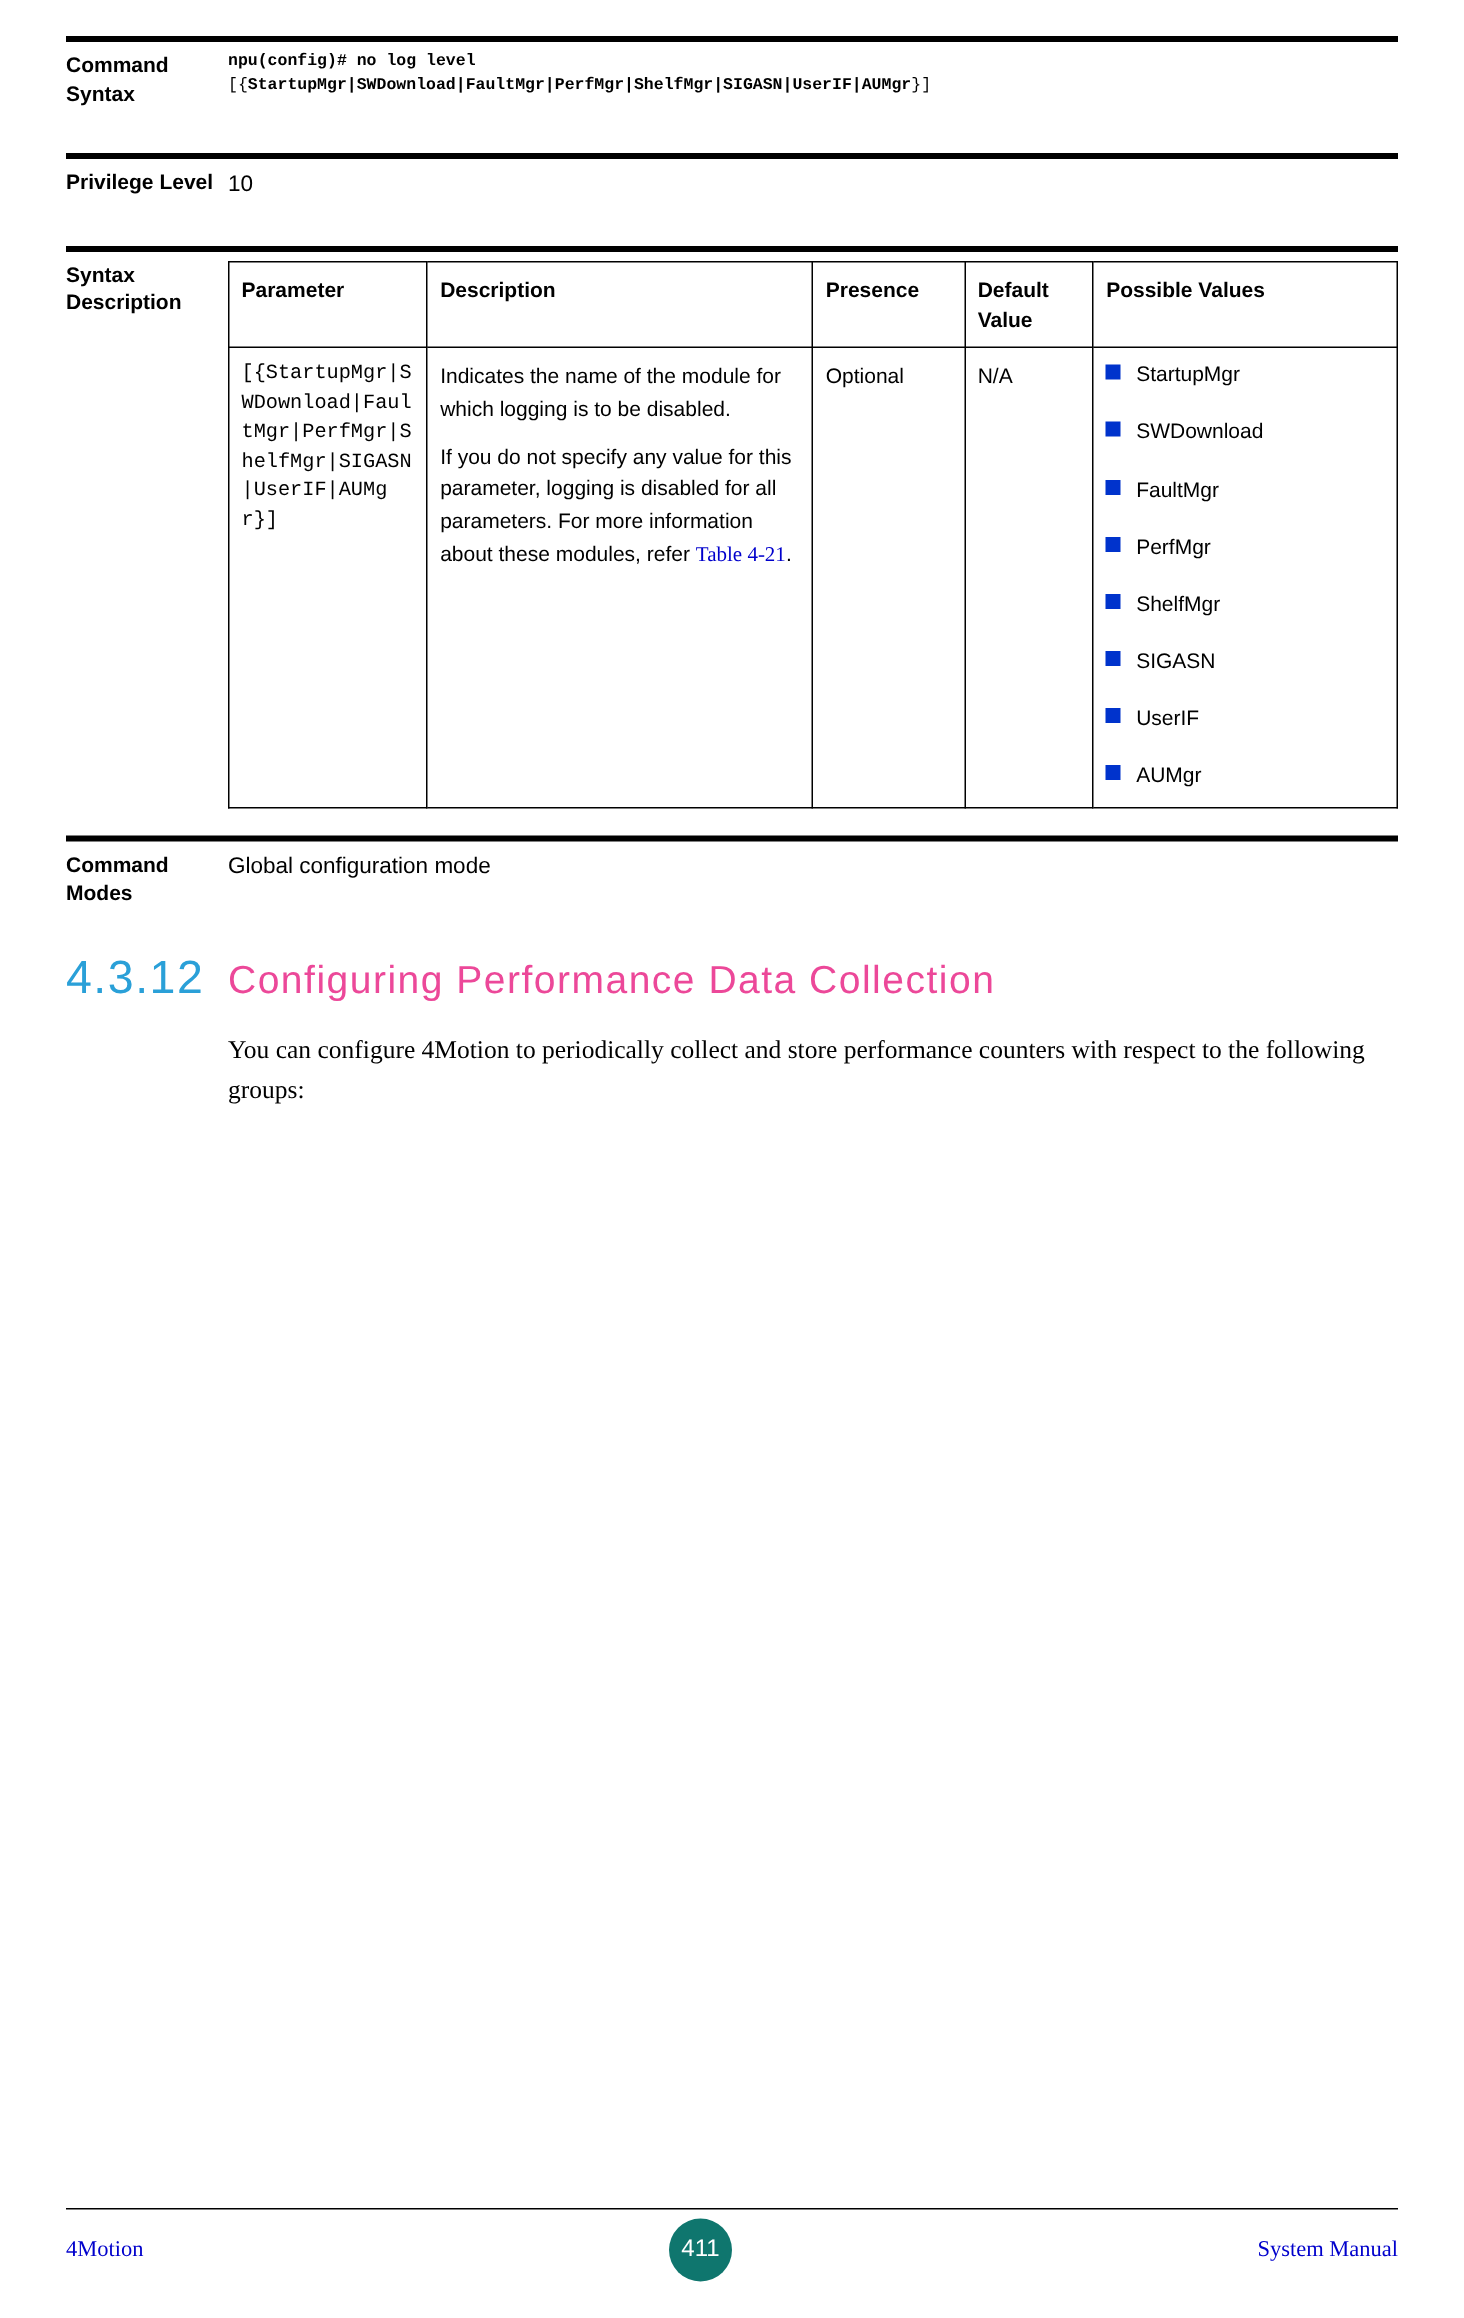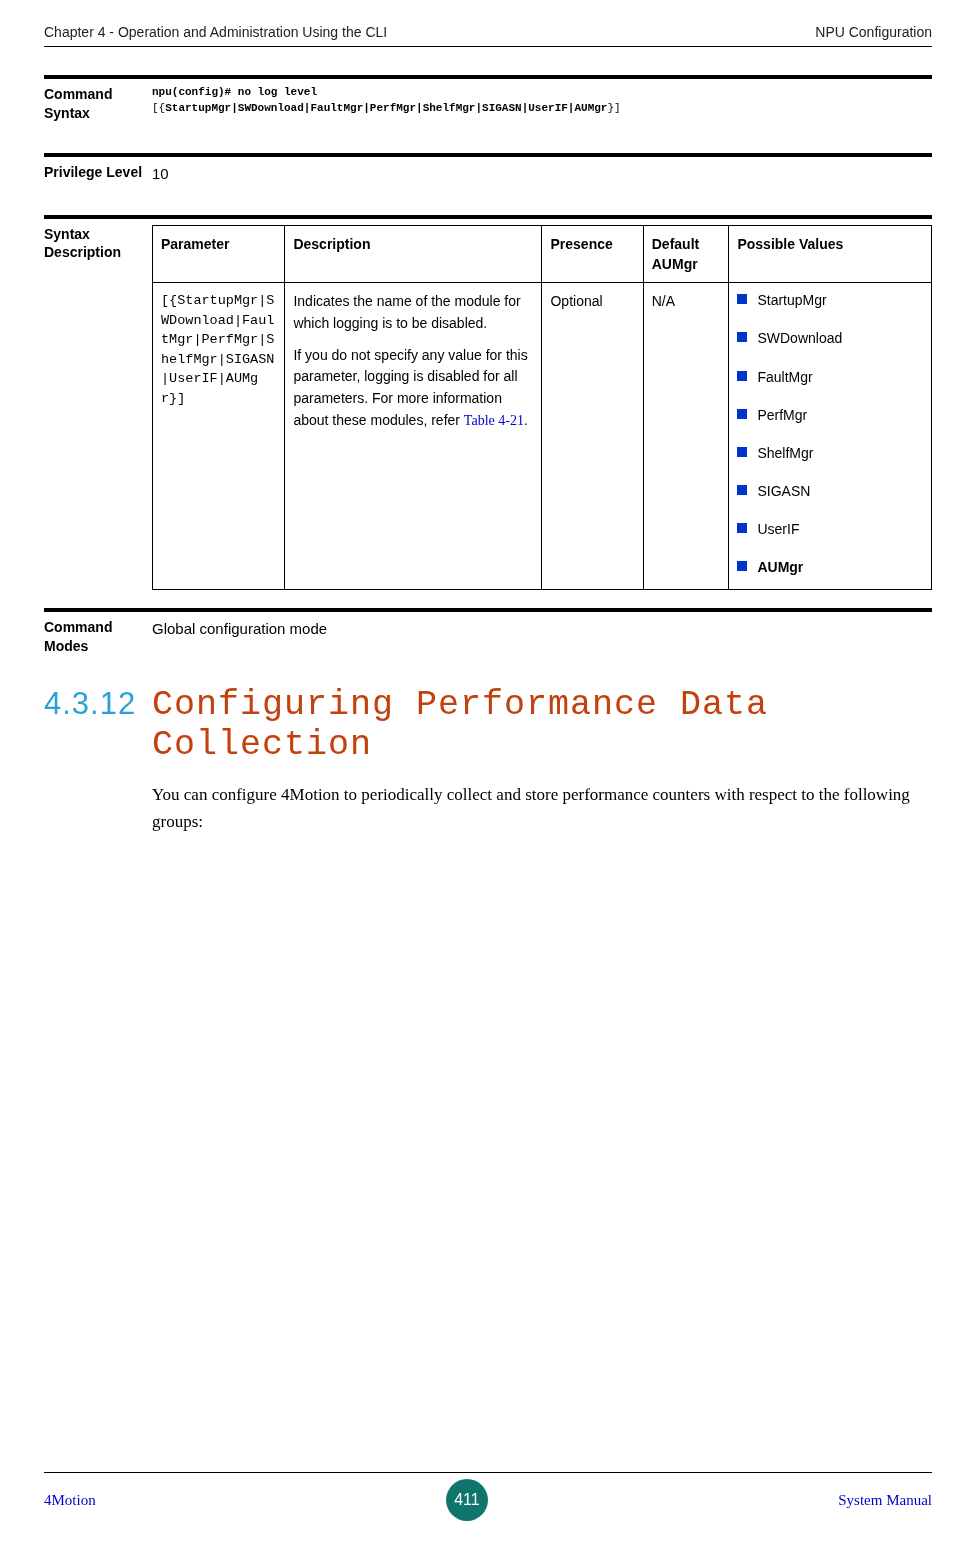--- a/index.html
+++ b/index.html
@@ -93,21 +93,21 @@
     list-style: none;
     margin: 0;
     padding: 0;
   }
   ul.value-list li {
     position: relative;
     padding-left: 20px;
     margin: 0 0 20px 0;
     line-height: 1.3;
   }
-  ul.value-list li:last-child { margin-bottom: 4px; font-weight: bold; }
+  ul.value-list li:last-child { margin-bottom: 4px; }
   ul.value-list li::before {
     content: "";
     position: absolute;
     left: 0;
     top: 3px;
     width: 10px;
     height: 10px;
     background: #0033cc;
   }
   .heading-row {
@@ -118,23 +118,23 @@
   }
   .heading-num {
     color: #2aa0d8;
     font-family: Verdana, Arial, sans-serif;
     font-size: 31px;
     width: 108px;
     flex: 0 0 108px;
     letter-spacing: 1px;
   }
   .heading-title {
-    color: #c2410c;
-    font-family: Liberation Mono, monospace;
-    font-size: 35px;
+    color: #ec4899;
+    font-family: Liberation Sans, sans-serif;
+    font-size: 26px;
     letter-spacing: 1px;
   }
   .body-para {
     font-family: Georgia, "Times New Roman", serif;
     font-size: 17px;
     line-height: 1.55;
     margin-left: 108px;
   }
   .footer {
     position: absolute;
@@ -171,24 +171,20 @@
   .col-desc  { width: 33%; }
   .col-pres  { width: 13%; }
   .col-def   { width: 11%; }
   .col-vals  { width: 26%; }
 </style>
 </head>
 <body>
 
 <div class="page">
 
-  <div class="header-row">
-    <span>Chapter 4 - Operation and Administration Using the CLI</span>
-    <span>NPU Configuration</span>
-  </div>
 
   <div>
     <div class="thick-rule-wide"></div>
     <div class="section-row">
       <div class="label-col">Command Syntax</div>
       <div class="content-col">
         <div class="cmd-syntax"><span>npu(config)# no log level</span>
 <span class="plain">[{</span><span>StartupMgr|SWDownload|FaultMgr|PerfMgr|ShelfMgr|SIGASN|UserIF|AUMgr</span><span class="plain">}]</span></div>
       </div>
     </div>
@@ -206,21 +202,21 @@
     <div class="thick-rule"></div>
     <div class="section-row" style="margin-bottom:18px;">
       <div class="label-col">Syntax Description</div>
       <div class="content-col">
         <table class="param-table">
           <thead>
             <tr>
               <th class="col-param">Parameter</th>
               <th class="col-desc">Description</th>
               <th class="col-pres">Presence</th>
-              <th class="col-def">Default AUMgr</th>
+              <th class="col-def">Default Value</th>
               <th class="col-vals">Possible Values</th>
             </tr>
           </thead>
           <tbody>
             <tr>
               <td class="cell-mono">[{StartupMgr|SWDownload|FaultMgr|PerfMgr|ShelfMgr|SIGASN|UserIF|AUMgr}]</td>
               <td class="desc-cell">
                 <p>Indicates the name of the module for which logging is to be disabled.</p>
                 <p><span>If you do not specify any value for this parameter, logging is disabled for all parameters. For more information about these modules, refer </span><span class="link-blue">Table 4-21</span><span>.</span></p>
               </td>

